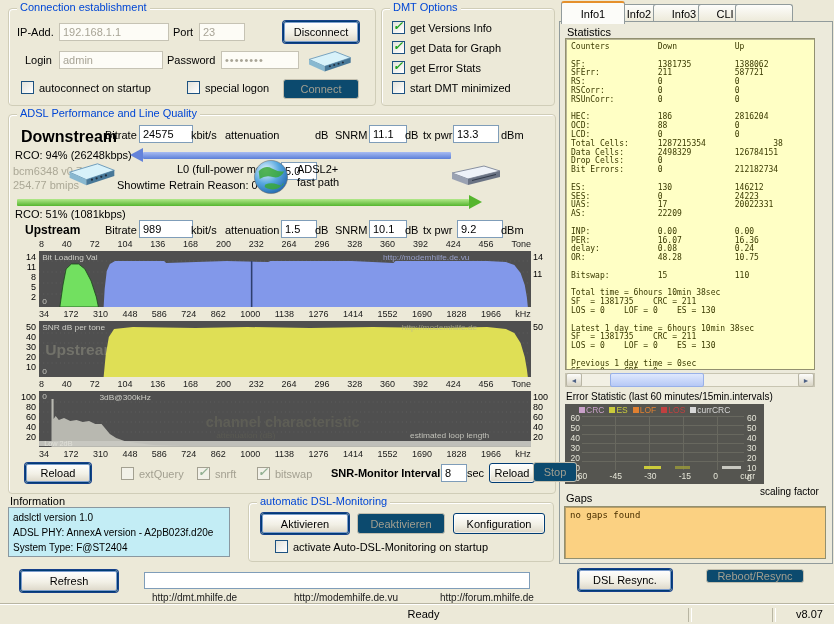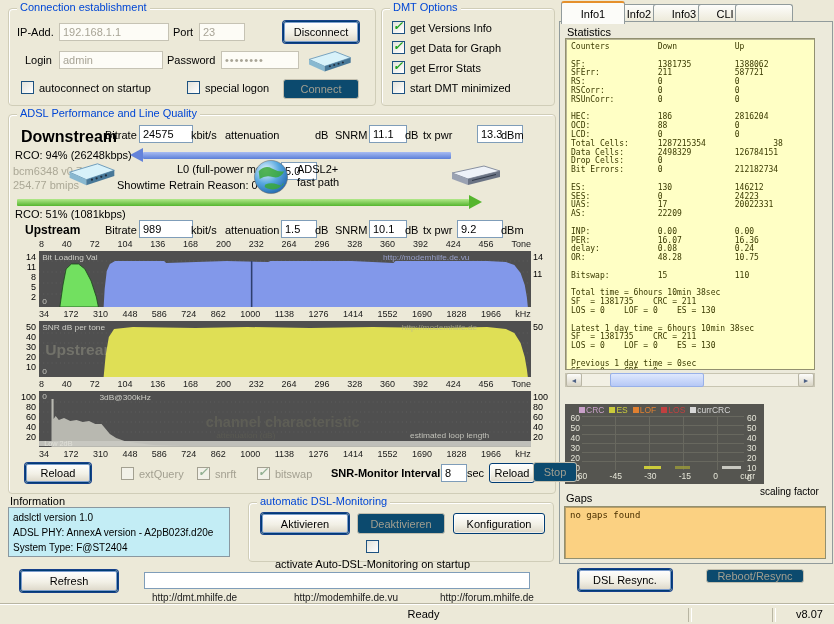--- a/index.html
+++ b/index.html
@@ -215,20 +215,21 @@
 Previous 1 day time = 0sec
 SF  = 0    CRC = 0
 LOS = 0    LOF = 0    ES = 0</pre>
 
     <div class="hscroll">
       <span class="sbtn">◄</span>
       <span class="sthumb"></span>
       <span class="sbtn" style="margin-left:auto;">►</span>
     </div>
 
+    <span class="lbl" style="left:6px;top:369px;font-size:10px;">Error Statistic (last 60 minutes/15min.intervals)</span>
 
     <div class="echart">
       <div class="elegend">
           <span class="leg-item">
             <i style="background: rgb(201, 160, 201);"></i>
             <em style="color: rgb(201, 160, 201);">CRC</em>
           </span>
           <span class="leg-item">
             <i style="background: rgb(203, 203, 59);"></i>
             <em style="color: rgb(203, 203, 59);">ES</em>
@@ -292,21 +293,21 @@
     <span class="lbl" style="left:96px;top:14px;">Bitrate</span>
     <input class="field" style="left: 130px; top: 10px; width: 46px;" value="24575">
     <span class="lbl" style="left:182px;top:14px;">kbit/s</span>
     <span class="lbl" style="left:216px;top:14px;">attenuation</span>
     <input class="field" style="left: 272px; top: 10px; width: 28px; margin-top: 37px;" value="5.0">
     <span class="lbl" style="left:306px;top:14px;">dB</span>
     <span class="lbl" style="left:326px;top:14px;">SNRM</span>
     <input class="field" style="left: 360px; top: 10px; width: 30px;" value="11.1">
     <span class="lbl" style="left:396px;top:14px;">dB</span>
     <span class="lbl" style="left:414px;top:14px;">tx pwr</span>
-    <input class="field" style="left: 468px; top: 10px; width: 38px;" value="13.3">
+    <input class="field" style="left: 444px; top: 10px; width: 38px;" value="13.3">
     <span class="lbl" style="left:492px;top:14px;">dBm</span>
 
     <span class="lbl" style="left:6px;top:34px;">RCO: 94% (26248kbps)</span>
     <div class="arrowL" style="left:134px;top:37px;width:308px;"></div>
 
     <span class="lbl graytxt" style="left:4px;top:50px;">bcm6348 v0.7</span>
     <span class="lbl graytxt" style="left:4px;top:64px;">254.77 bmips</span>
     <span style="position:absolute;left:56px;top:46px;">
       <svg width="52" height="28" viewBox="0 0 54 30">
         <polygon points="4,12 34,3 52,10 22,20" fill="#d8f2fa" stroke="#6898b8" stroke-width="1"></polygon>
@@ -560,21 +561,21 @@
   <div style="position:absolute;left:8px;top:507px;width:222px;height:50px;background:#c3edf5;border:1px solid #8a98a0;
               font-size:10px;line-height:15px;padding:2px 4px;box-sizing:border-box;white-space:pre;">adslctl version 1.0
 ADSL PHY: AnnexA version - A2pB023f.d20e
 System Type: F@ST2404</div>
 
   <div class="group" style="left:248px;top:502px;width:304px;height:58px;">
     <span class="gtitle">automatic DSL-Monitoring</span>
     <button class="btn focusring" style="left:12px;top:10px;width:88px;height:21px;">Aktivieren</button>
     <button class="btn disabled" style="left:108px;top:10px;width:88px;height:21px;">Deaktivieren</button>
     <button class="btn" style="left:204px;top:10px;width:92px;height:21px;">Konfiguration</button>
-    <span class="cbrow" style="left:26px;top:37px;flex-direction:column;">
+    <span class="cbrow" style="left:26px;top:37px;">
       <i class="cb"></i>
       <span>activate Auto-DSL-Monitoring on startup</span>
     </span>
   </div>
 
   <button class="btn focusring" style="left:20px;top:570px;width:98px;height:22px;">Refresh</button>
   <input class="field" style="left: 144px; top: 572px; width: 378px; height: 15px;" value="">
   <span class="lbl link" style="left:152px;top:592px;font-size:10px;">http://dmt.mhilfe.de</span>
   <span class="lbl link" style="left:294px;top:592px;font-size:10px;">http://modemhilfe.de.vu</span>
   <span class="lbl link" style="left:440px;top:592px;font-size:10px;">http://forum.mhilfe.de</span>

